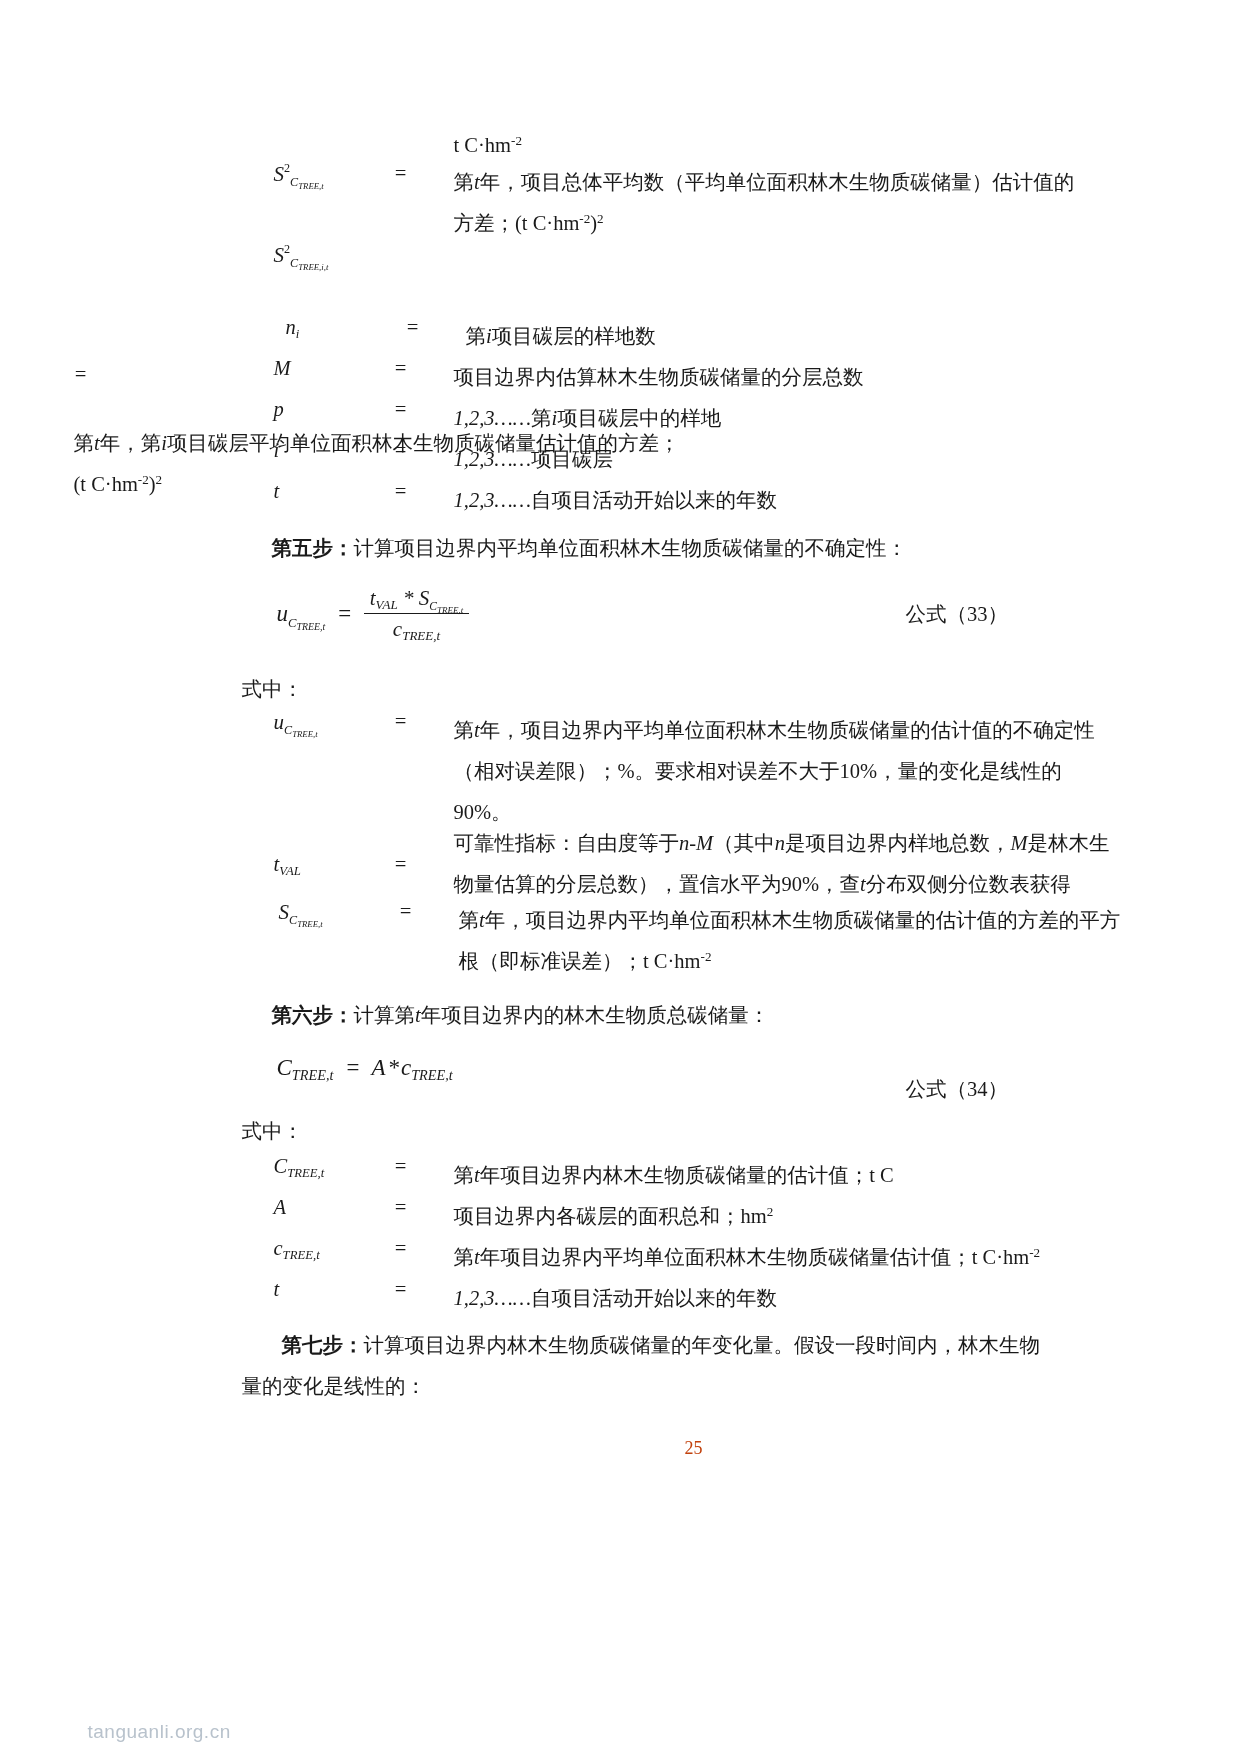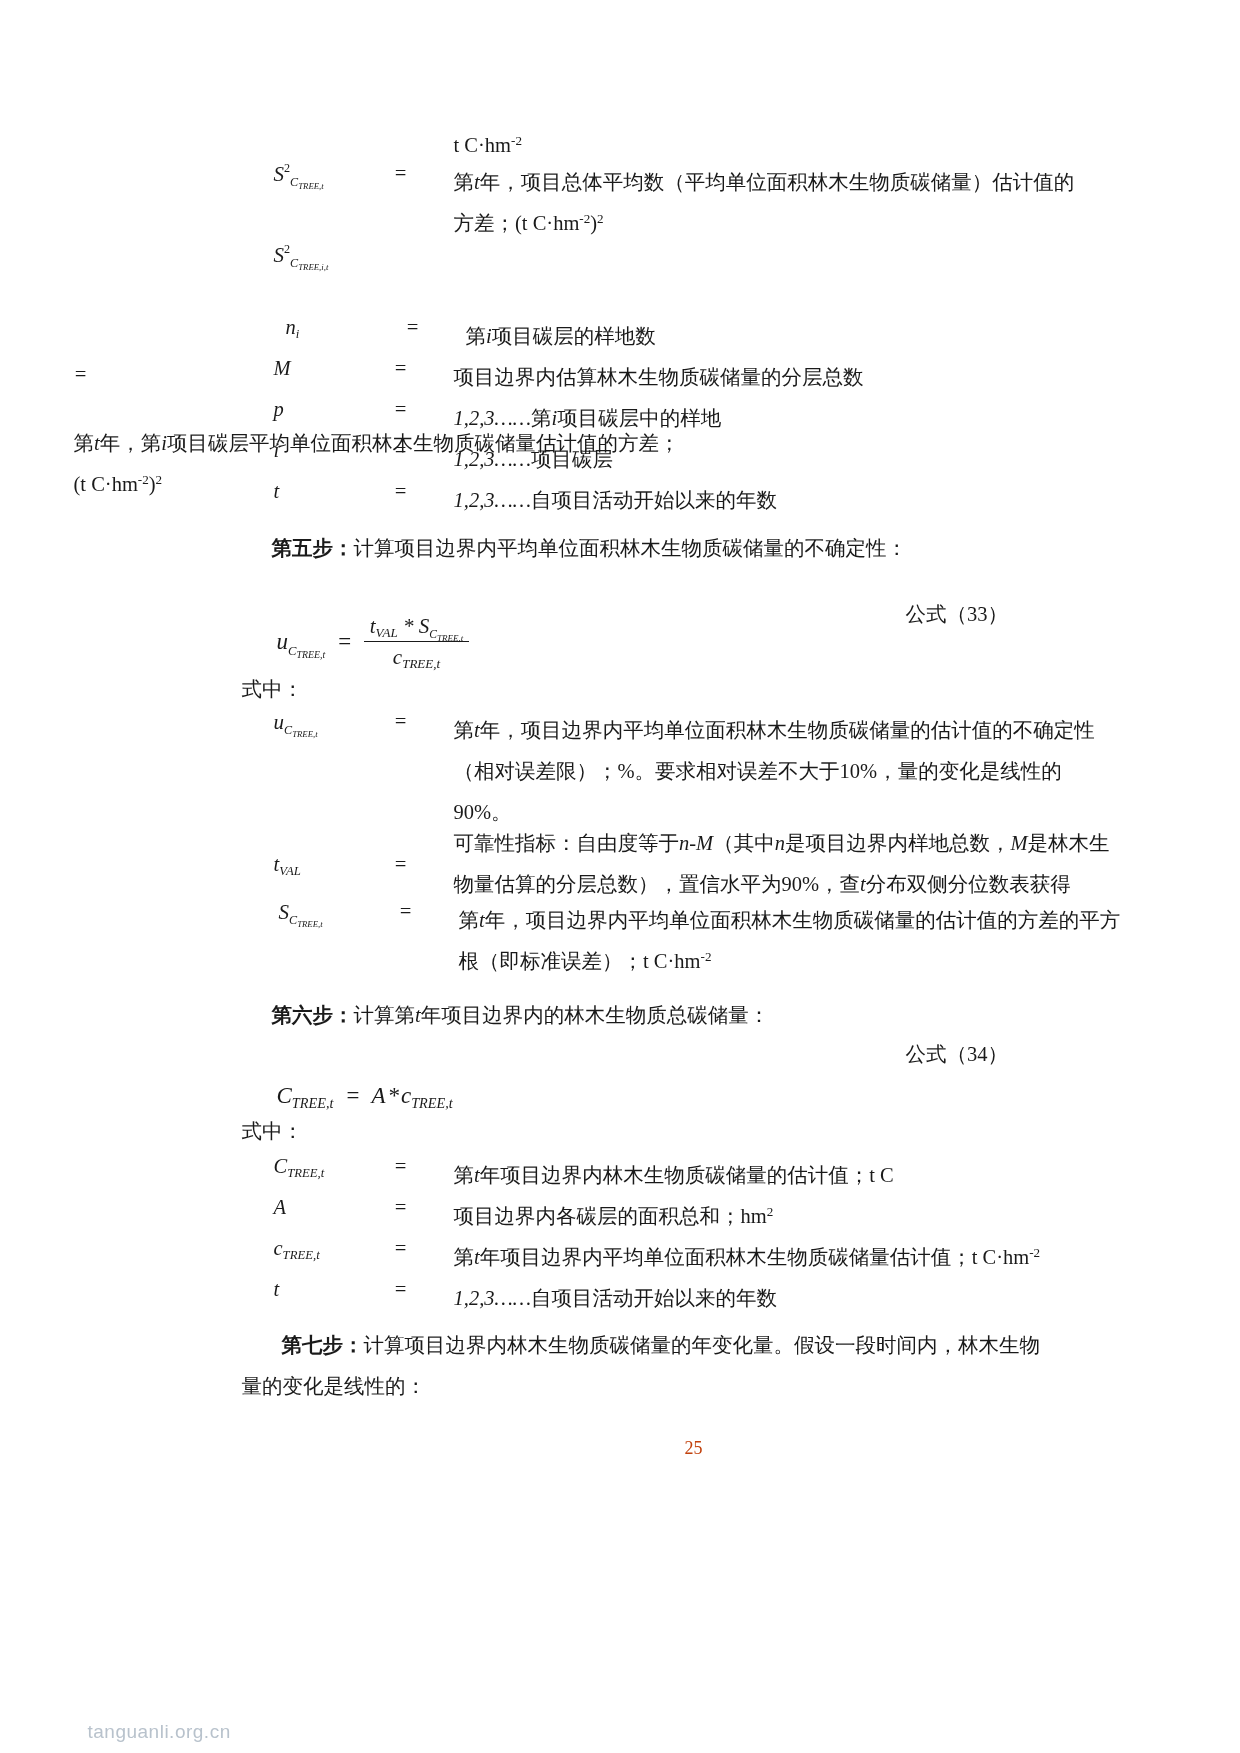--- a/index.html
+++ b/index.html
@@ -117,21 +117,20 @@
     white-space: nowrap;
   }
   .step .stepname {
     font-weight: bold;
   }
   .formula {
     position: absolute;
     font-style: italic;
     font-size: 23px;
     white-space: nowrap;
-    margin-top: 28px;
   }
   .fraction {
     display: inline-block;
     vertical-align: middle;
     text-align: center;
     position: relative;
     top: -2px;
   }
   .fraction .num {
     display: block;
@@ -317,21 +316,21 @@
 
     <div class="step" style="top:995px; left:198px;">
       <span class="stepname">第六步</span><span class="stepname">：</span><span>计算第<i>t</i>年项目边界内的林木生物质总碳储量：</span>
     </div>
 
     <div class="formula" style="top:1055px; left:203px;">
       <span><i>C</i><sub>TREE,t</sub></span>
       <span>&nbsp;=&nbsp;</span>
       <span><i>A</i> * <i>c</i><sub>TREE,t</sub></span>
     </div>
-    <div class="eqnum" style="top:1040px; left:832px;">公式（34）</div>
+    <div class="eqnum" style="top:1075px; left:832px;">公式（34）</div>
 
     <div class="shizhong" style="top:1117px;">式中：</div>
 
     <div class="defrow" style="position:absolute; top:1155px; left:0;">
       <div class="sym"><i>C<sub>TREE,t</sub></i></div>
       <div class="eq">=</div>
       <div class="desc">
         <span class="cont">第<i>t</i>年项目边界内林木生物质碳储量的估计值；t C</span>
       </div>
     </div>

